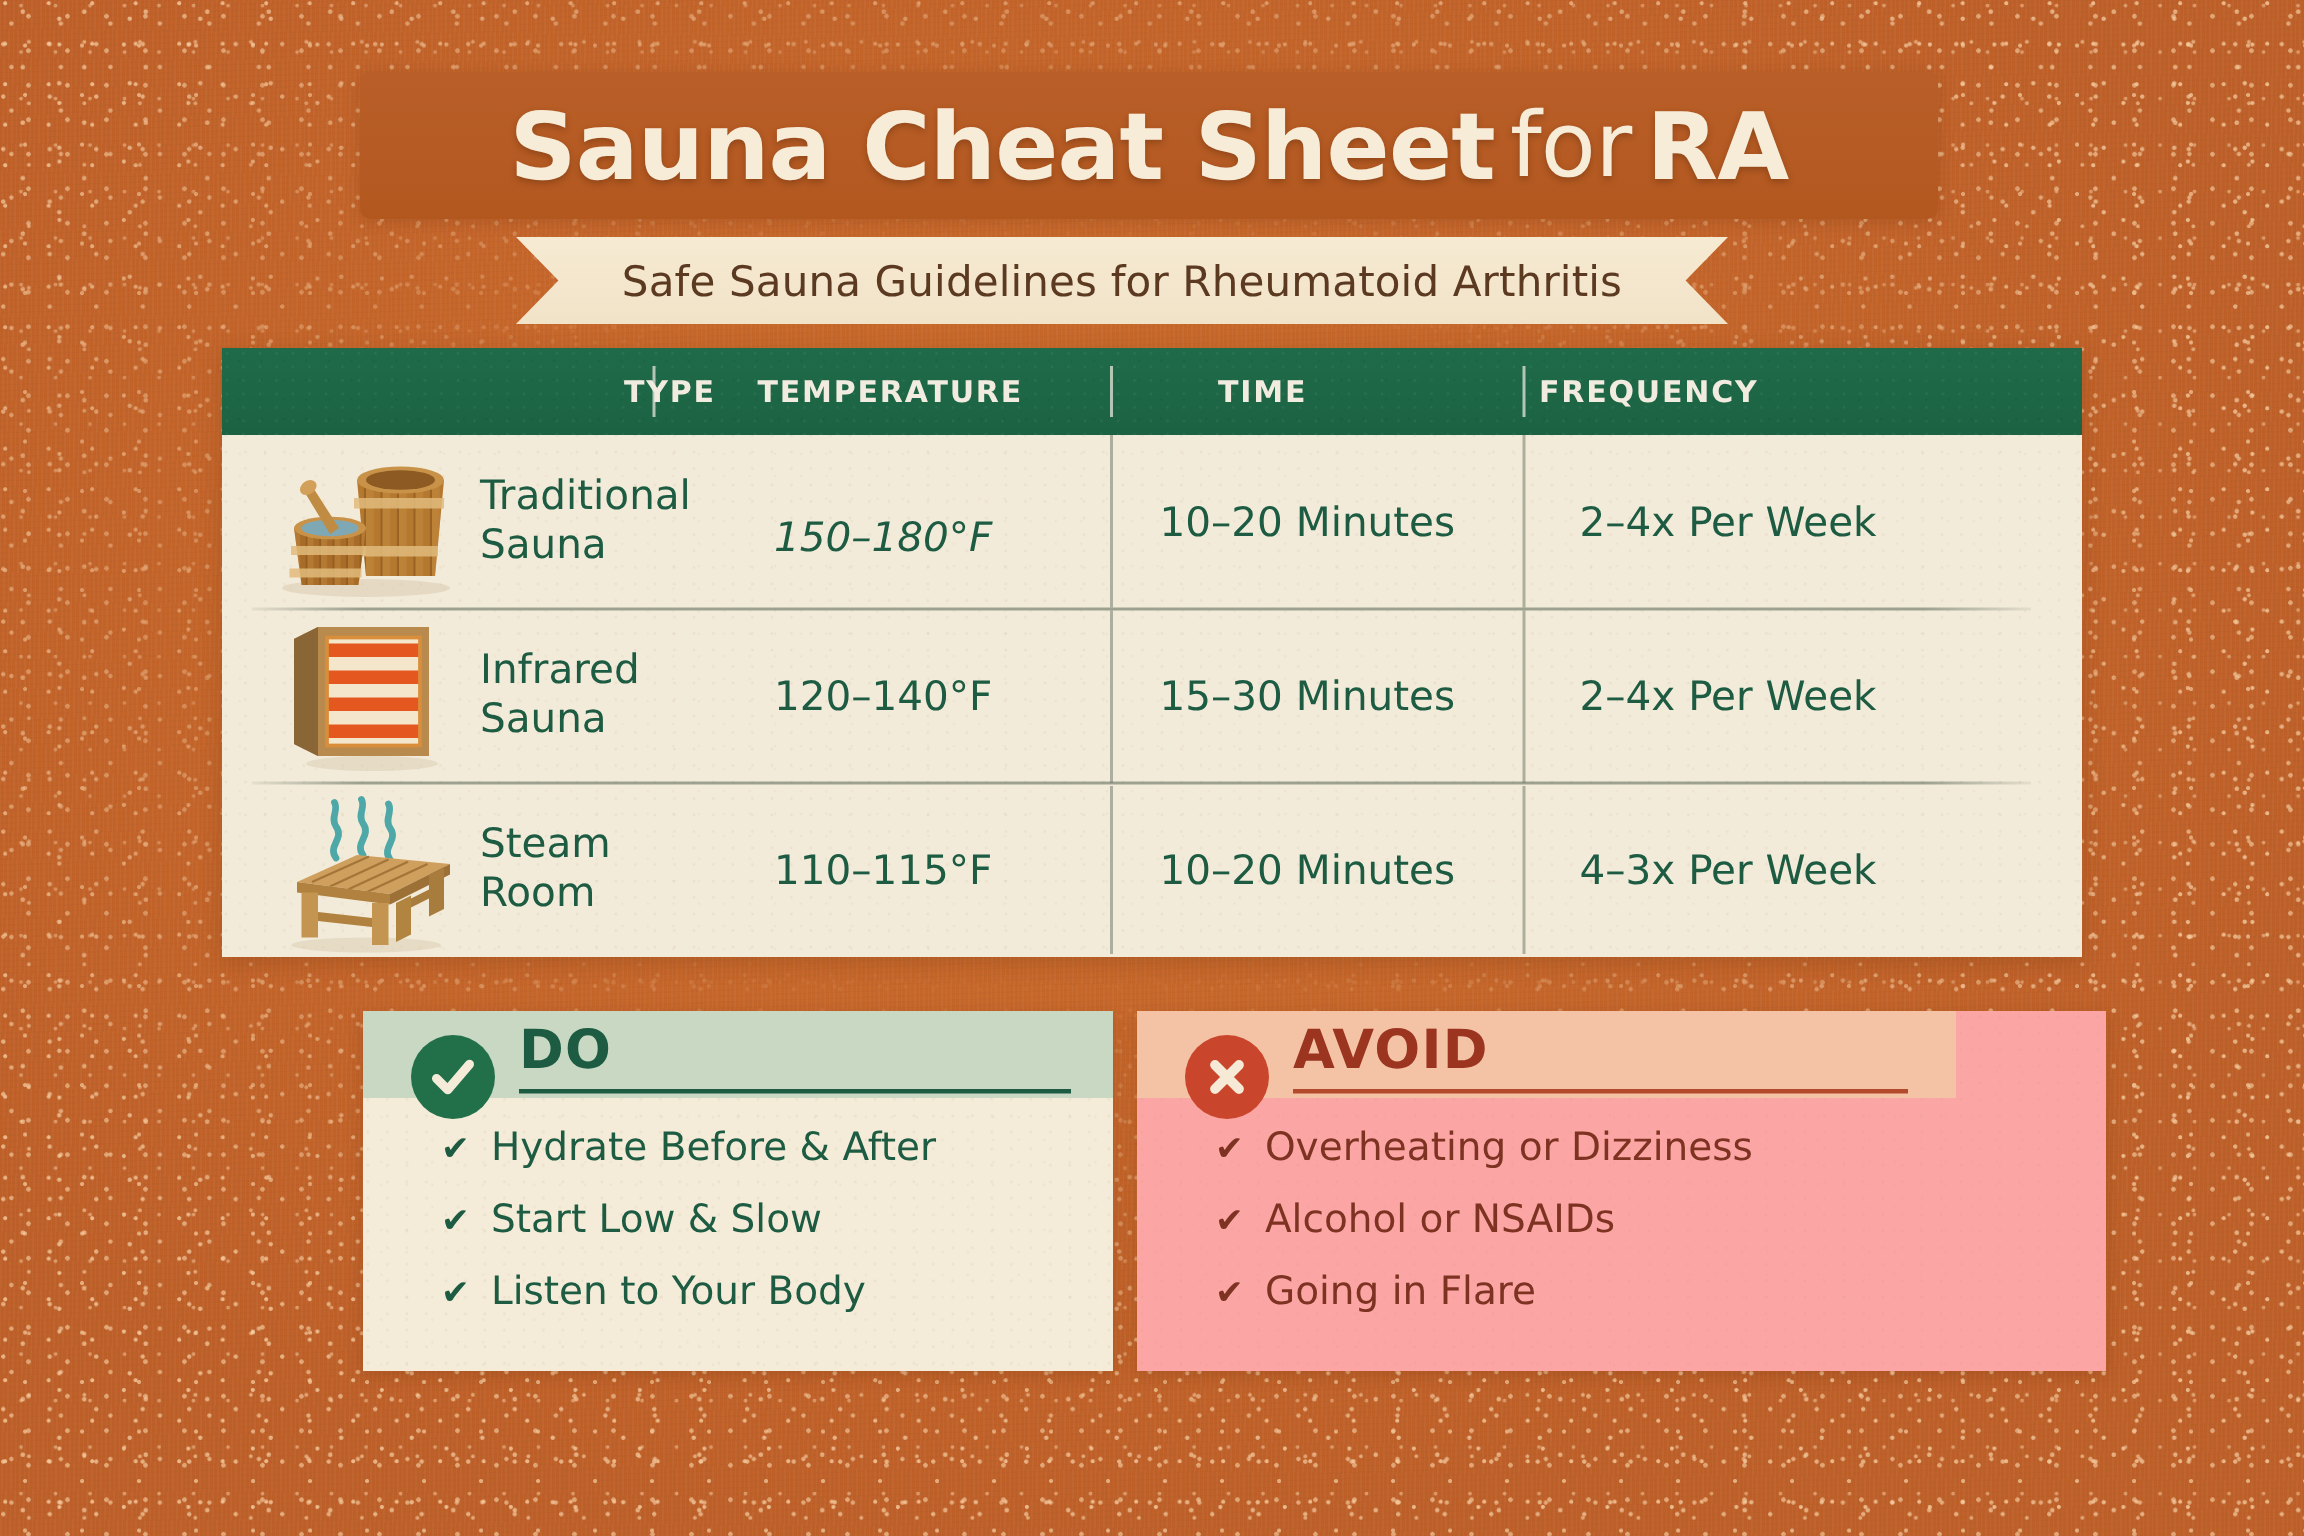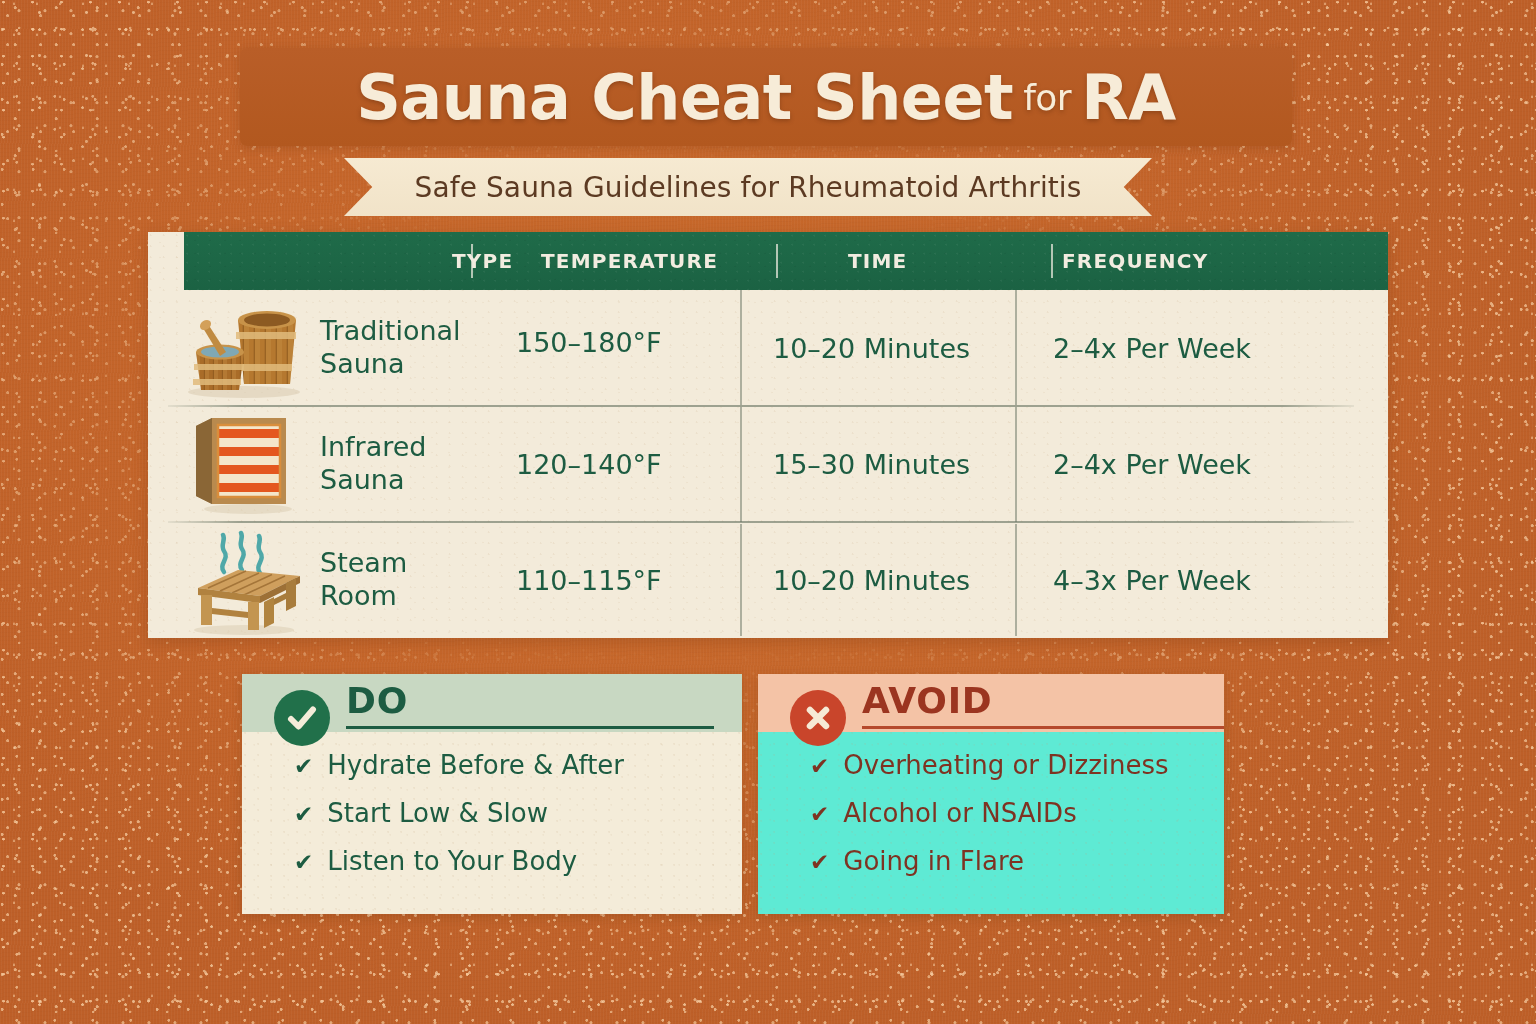--- a/index.html
+++ b/index.html
@@ -69,21 +69,21 @@
     width: 1052px; height: 98px;
     display: flex; align-items: center; justify-content: center;
     font-family: "DejaVu Sans", sans-serif;
     font-size: 62px;
     font-weight: bold;
     letter-spacing: -0.5px;
     color: #f7ecd8;
     text-shadow: 0 2px 4px rgba(80,35,8,.35);
     white-space: nowrap;
   }
-  #title-text .light { font-weight: normal; font-size: 36px; margin: 16px 10px; }
+  #title-text .light { font-weight: normal; font-size: 60px; margin: 16px 10px; }
 
   
   #subtitle-banner {
     position: absolute;
     left: 344px; top: 158px;
     width: 808px; height: 58px;
     background: linear-gradient(180deg, #f6ead2 0%, #f1e3c8 100%);
     clip-path: polygon(0 0, 100% 0, 96.5% 50%, 100% 100%, 0 100%, 3.5% 50%);
     display: flex; align-items: center; justify-content: center;
     box-shadow: 0 2px 6px rgba(90,40,10,.14);
@@ -112,21 +112,20 @@
       radial-gradient(circle at 70% 70%, rgba(196,168,128,.13) .7px, transparent 1.1px);
     background-size: 13px 11px, 17px 15px;
     pointer-events: none;
   }
 
   #table-head {
     position: relative;
     height: 58px;
     background: linear-gradient(180deg, #1f6b49 0%, #1b6243 100%);
     z-index: 2;
-    margin-left: 36px;
   }
   #table-head::after {
     content: "";
     position: absolute; inset: 0;
     background-image:
       radial-gradient(circle at 30% 40%, rgba(255,255,255,.05) .8px, transparent 1.2px),
       radial-gradient(circle at 75% 65%, rgba(0,0,0,.06) .7px, transparent 1.1px);
     background-size: 11px 9px, 15px 13px;
   }
   .th {
@@ -183,21 +182,21 @@
 
   
   .panel {
     position: absolute;
     top: 674px;
     height: 240px;
     overflow: hidden;
     box-shadow: 0 3px 10px rgba(90,40,10,.20);
   }
   #panel-do   { left: 242px; width: 500px; background: #f4ecd9; }
-  #panel-avoid{ left: 758px; width: 466px; background: #5eead4; }
+  #panel-avoid{ left: 758px; width: 646px; background: #fca5a5; }
 
   .panel::after {
     content: "";
     position: absolute; inset: 0;
     background-image:
       radial-gradient(circle at 25% 35%, rgba(190,160,120,.14) .8px, transparent 1.2px),
       radial-gradient(circle at 72% 72%, rgba(190,160,120,.11) .7px, transparent 1.1px);
     background-size: 13px 11px, 17px 15px;
     pointer-events: none;
   }
@@ -336,21 +335,21 @@
               <rect x="7.8" width="1.2" height="40" fill="#7d4e18" opacity=".5"></rect>
               <rect x="0" width="4" height="40" fill="#d09a4e" opacity=".28"></rect>
             </pattern>
           </defs>
         </svg>
       </div>
       <div class="type-label" style="left:172px; top:0; height:116px;">
         <span>Traditional</span>
         <span>Sauna</span>
       </div>
-      <div class="cell" style="left:368px; top:0; height:104px;">150–180°F</div>
+      <div class="cell" style="left:368px; top:16px; height:104px;font-style:italic;">150–180°F</div>
       <div class="cell" style="left:625px; top:0; height:116px;">10–20 Minutes</div>
       <div class="cell" style="left:905px; top:0; height:116px;">2–4x Per Week</div>
       <div class="row-divider" style="top:115px;"></div>
     </div>
 
     <div class="row">
       <div class="type-icon" style="left:42px; top:10px;">
         <svg width="110" height="98" viewBox="0 0 110 98">
           <ellipse cx="58" cy="93" rx="44" ry="5" fill="#d9cbb0" opacity=".5"></ellipse>
           <path d="M6 10 L22 2 L96 2 L96 80 L22 88 L6 80 Z" fill="#9a7542"></path>

